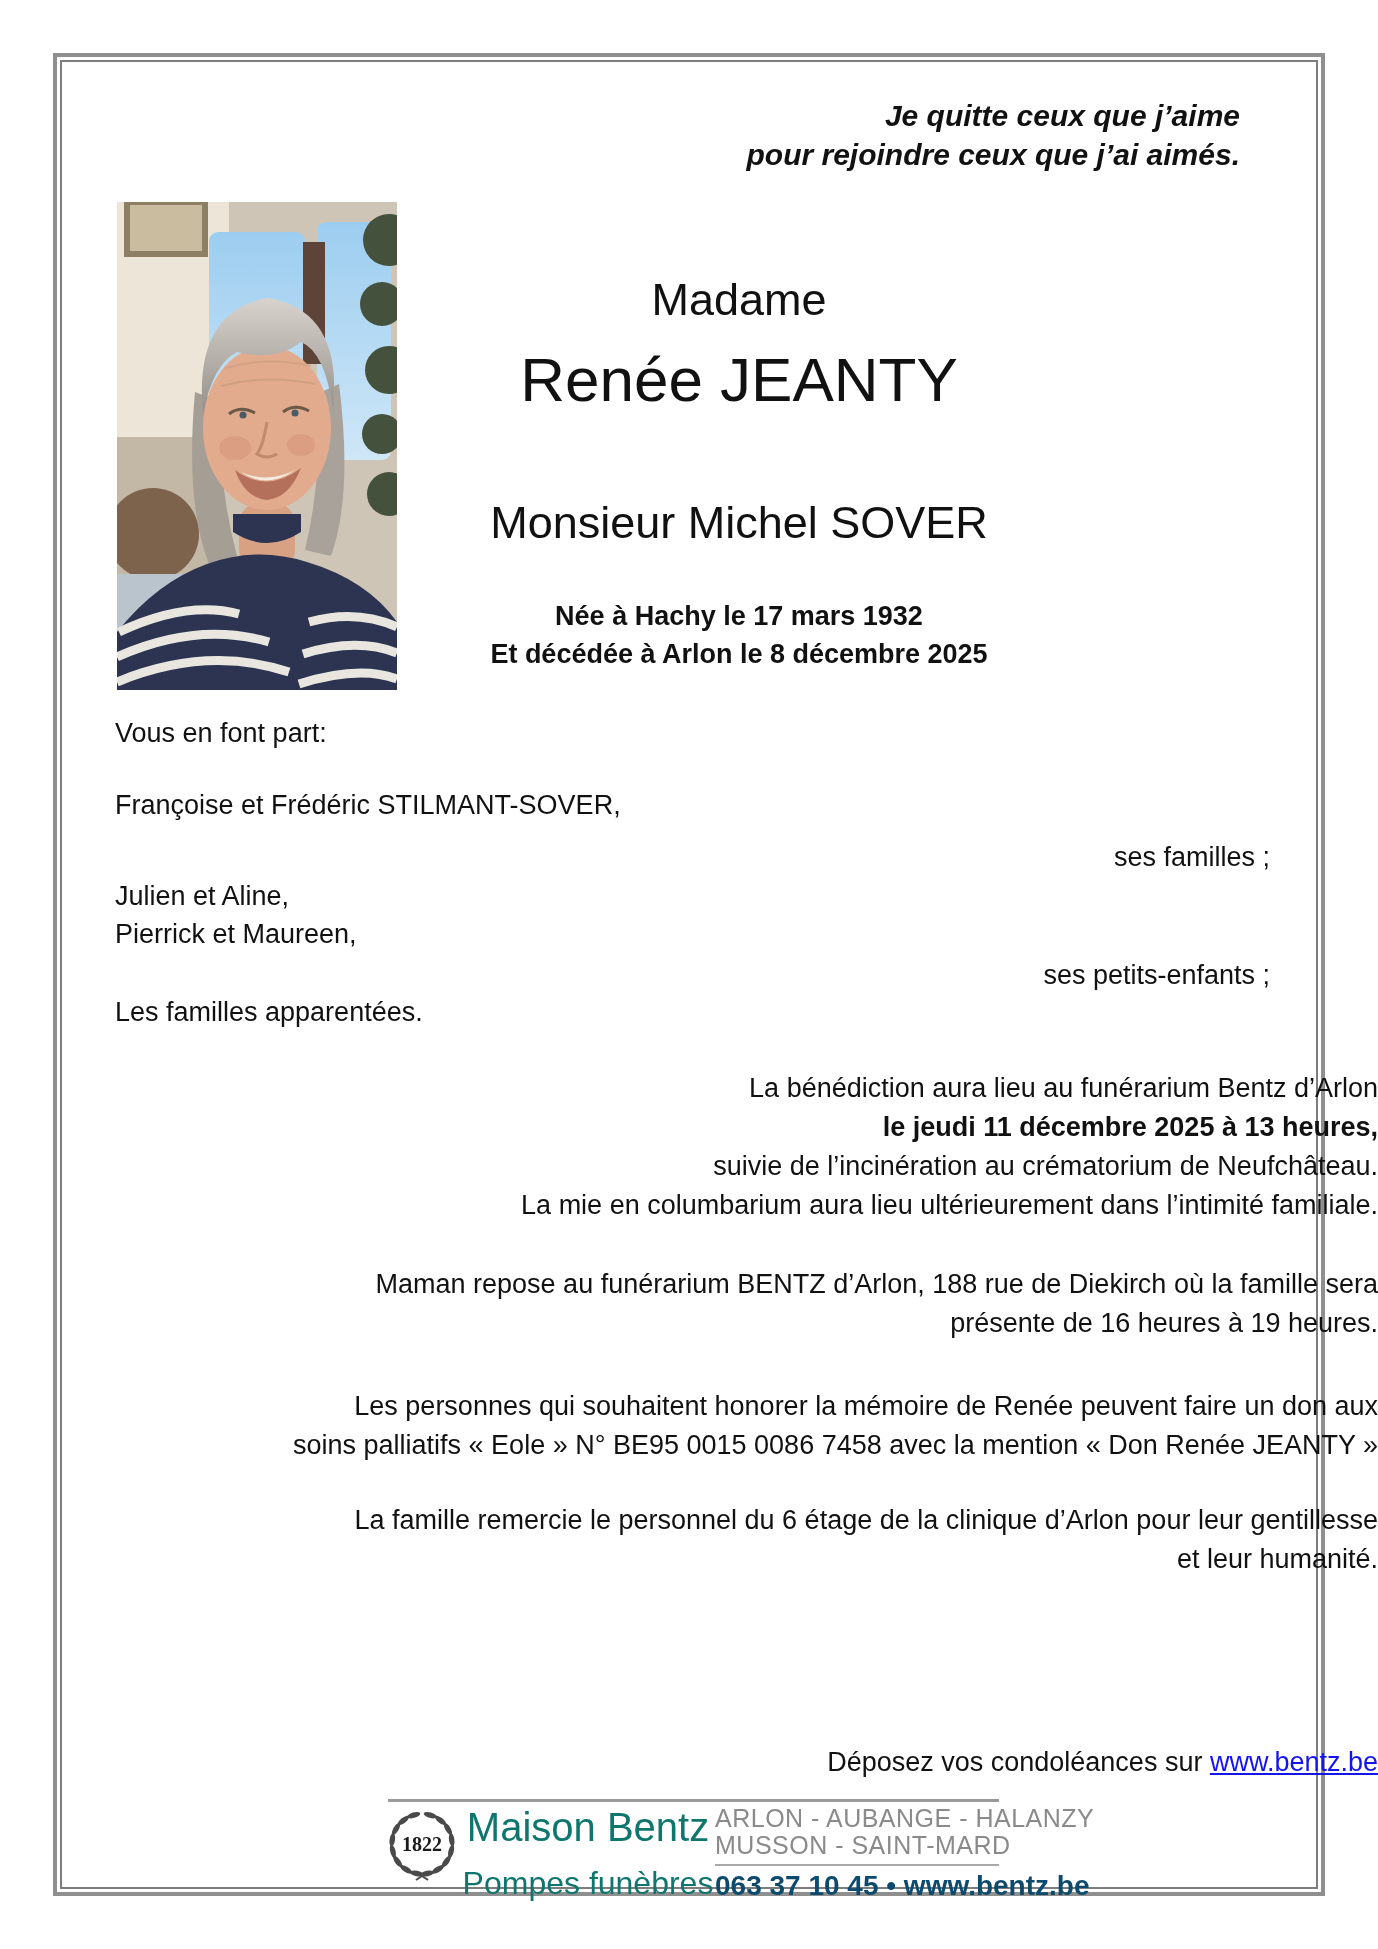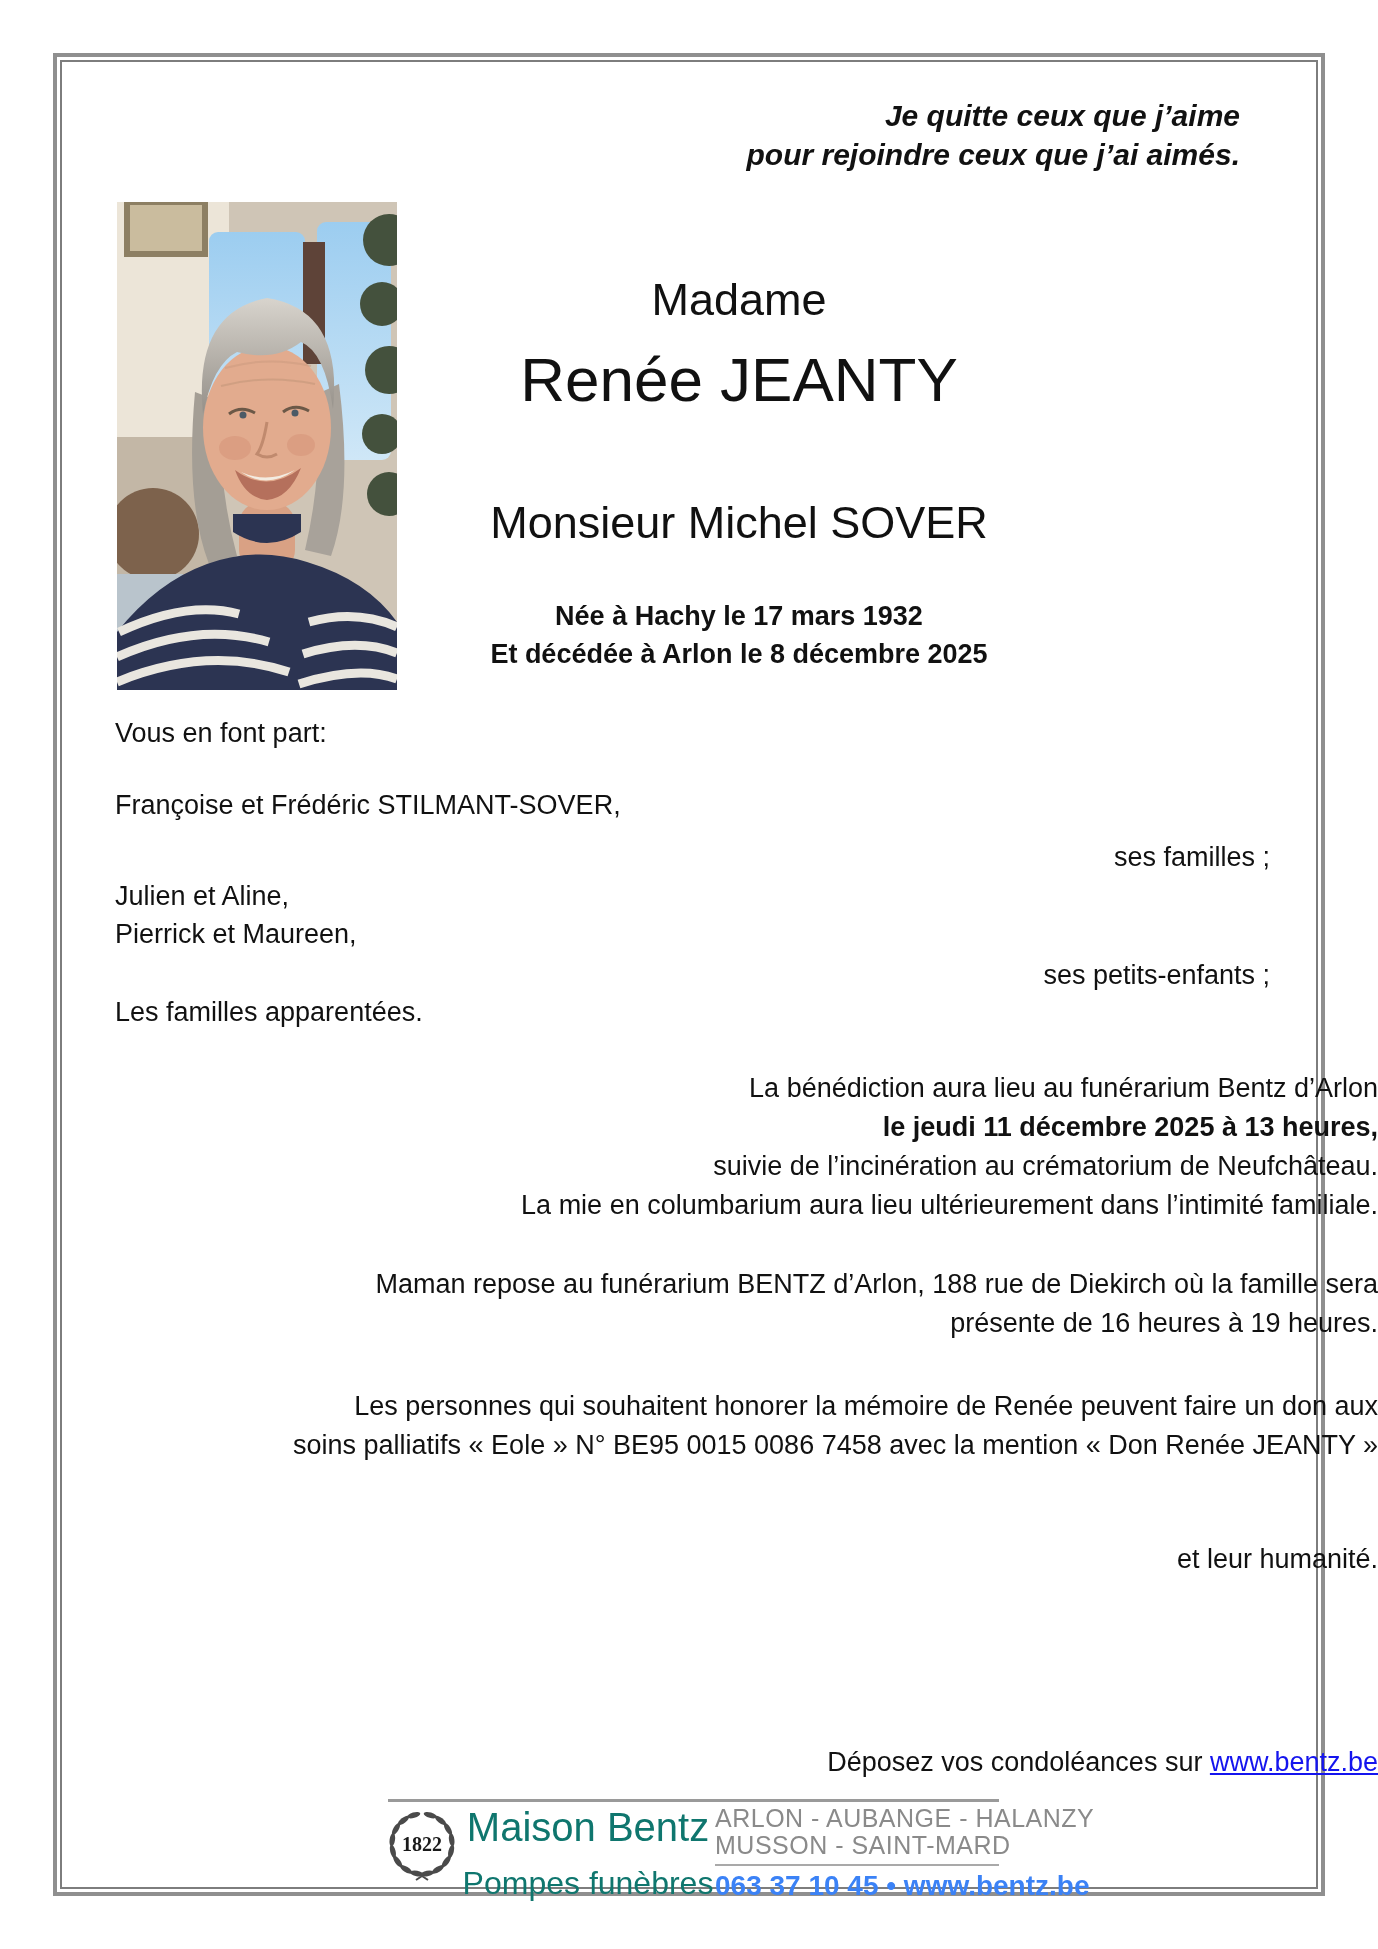--- a/index.html
+++ b/index.html
@@ -36,21 +36,21 @@
   a.cond-link{color:#1414ee;text-decoration:underline;cursor:pointer;}
 
   .footer-sep{position:absolute;left:388px;top:1799px;width:611px;height:3px;background:#9a9a9a;}
   .wreath{position:absolute;left:383px;top:1802px;}
   .company-col{position:absolute;left:458px;top:1806px;width:260px;text-align:center;color:#0f766e;white-space:nowrap;}
   .company-name{font-size:40px;line-height:1.05;}
   .company-tagline{font-size:32px;margin-top:17px;}
   .towns-col{position:absolute;right:379px;top:1805px;width:284px;text-align:center;white-space:nowrap;}
   .towns-line{font-size:25px;color:#8a8a8a;line-height:1.08;letter-spacing:0.5px;}
   .towns-sep{border:0;border-top:2px solid #a9a9a9;margin:5px 0 4px 0;}
-  .phone-line{font-size:28px;font-weight:700;color:#3b82f6;}
+  .phone-line{font-size:28px;font-weight:700;color:#0c4a6e;}
 </style>
 </head>
 <body>
 
 <div class="page">
   <div class="frame-outer"></div>
   <div class="frame-inner"></div>
 
   <div class="quote">
     <div>Je quitte ceux que j’aime</div>
@@ -132,20 +132,21 @@
   <div class="cline bold" style="top:1112px">le jeudi 11 décembre 2025 à 13 heures,</div>
   <div class="cline" style="top:1151px">suivie de l’incinération au crématorium de Neufchâteau.</div>
   <div class="cline" style="top:1190px">La mie en columbarium aura lieu ultérieurement dans l’intimité familiale.</div>
 
   <div class="cline" style="top:1269px">Maman repose au funérarium BENTZ d’Arlon, 188 rue de Diekirch où la famille sera</div>
   <div class="cline" style="top:1308px">présente de 16 heures à 19 heures.</div>
 
   <div class="cline" style="top:1391px">Les personnes qui souhaitent honorer la mémoire de Renée peuvent faire un don aux</div>
   <div class="cline" style="top:1430px">soins palliatifs « Eole » N° BE95 0015 0086 7458 avec la mention « Don Renée JEANTY »</div>
 
+  <div class="cline" style="top:1505px">La famille remercie le personnel du 6 étage de la clinique d’Arlon pour leur gentillesse</div>
   <div class="cline" style="top:1544px">et leur humanité.</div>
 
   <div class="cline" style="top:1747px">
     <span>Déposez vos condoléances sur </span><a class="cond-link" href="#">www.bentz.be</a>
   </div>
 
   <div class="footer-sep"></div>
 
   <div class="wreath">
     <svg width="78" height="80" viewBox="0 0 78 80">

